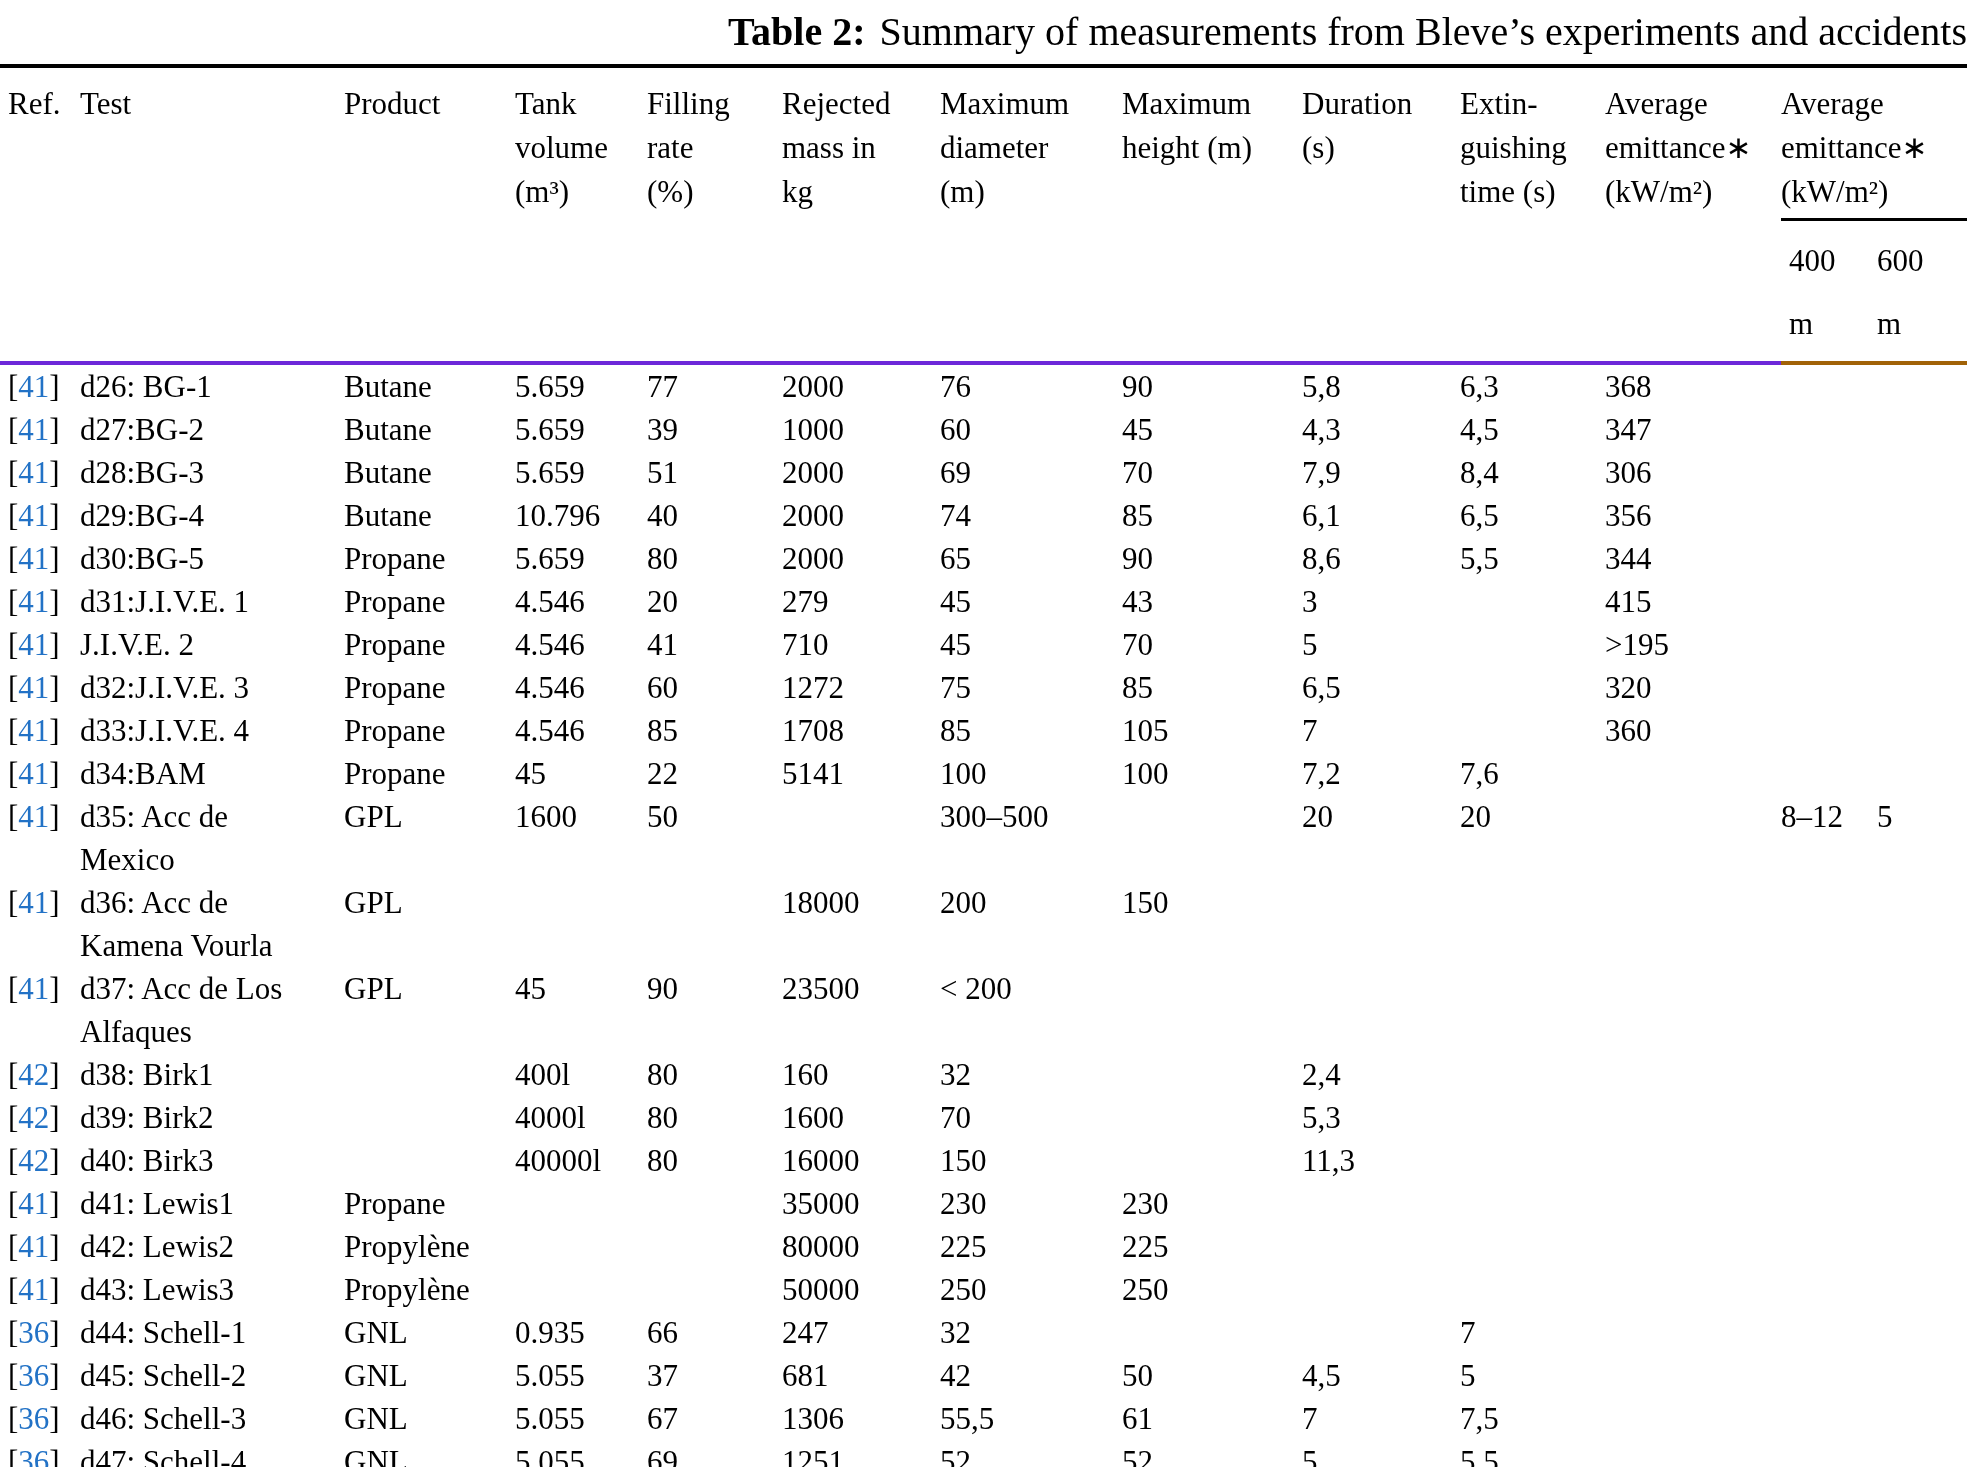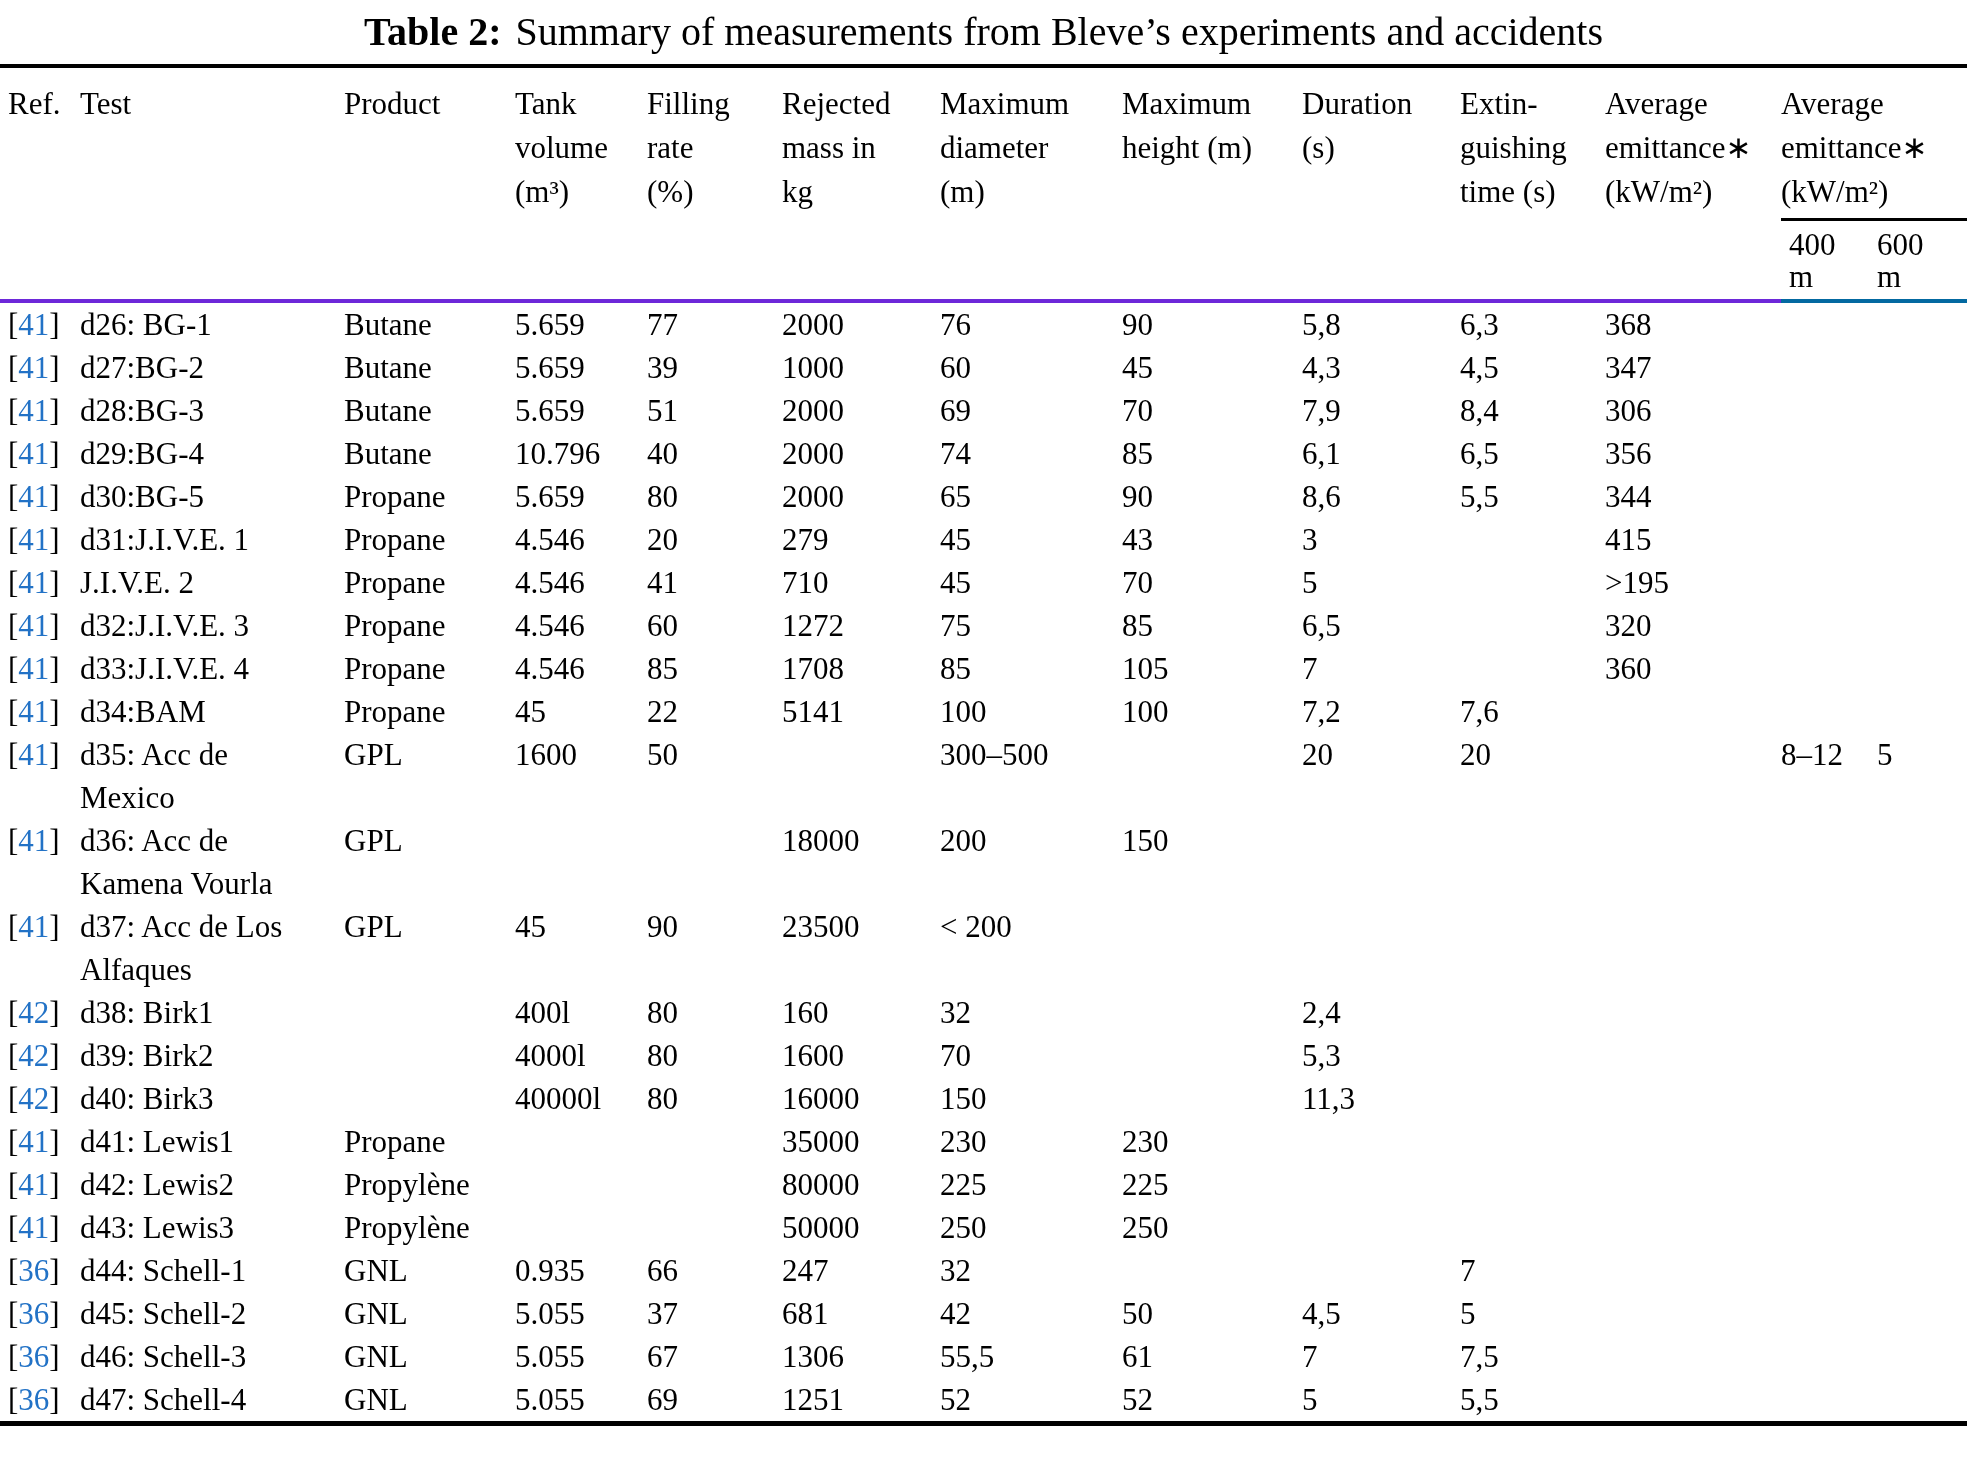--- a/index.html
+++ b/index.html
@@ -7,21 +7,21 @@
   body {
     width: 1967px; height: 1467px;
     background: #ffffff;
     color: #000000;
     font-family: "Liberation Serif", serif;
     overflow: hidden;
   }
   .page { width: 1967px; height: 1467px; }
 
   .caption {
-    text-align: center;
+    text-align: right;
     font-size: 40px;
     line-height: 1.3;
     padding-top: 6px;
     height: 64px;
     white-space: nowrap;
   }
   .caption-label { font-weight: 700; margin-right: 14px; }
 
   table.meas {
     width: 1967px;
@@ -38,24 +38,24 @@
     font-size: 31px;
     overflow: hidden;
     white-space: nowrap;
   }
   th:first-child, td:first-child { padding-left: 8px; }
 
   thead th { line-height: 44px; padding-top: 14px; }
   thead th[rowspan] { border-bottom: 4px solid #6d28d9; }
   thead th.group { border-bottom: 3px solid #000; padding-bottom: 4px; }
   thead tr.subhdr th {
-    border-bottom: 4px solid #0369a1;
+    border-bottom: 4px solid #a16207;
     padding-top: 8px;
     padding-bottom: 6px;
-    line-height: 32px;
+    line-height: 63px;
     margin-left: 16px;
   }
 
   tbody td { line-height: 43px; }
 
   .ref-num { color: var(--citation-color, #2272c6); }
 </style>
 </head>
 <body style="--citation-color: #2272c6;">
 

